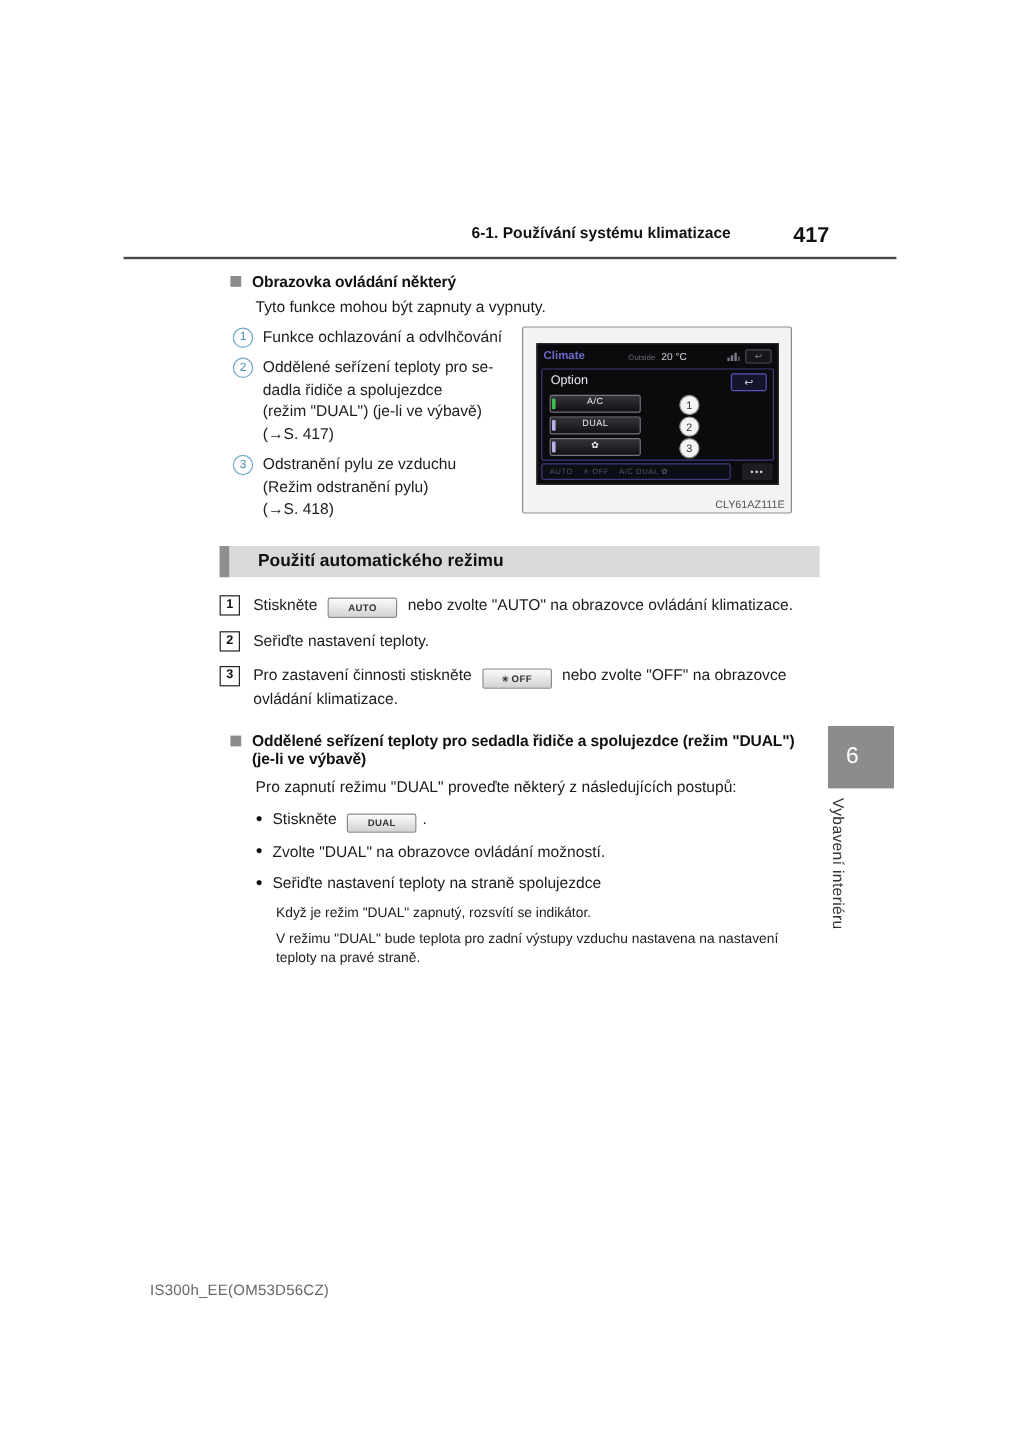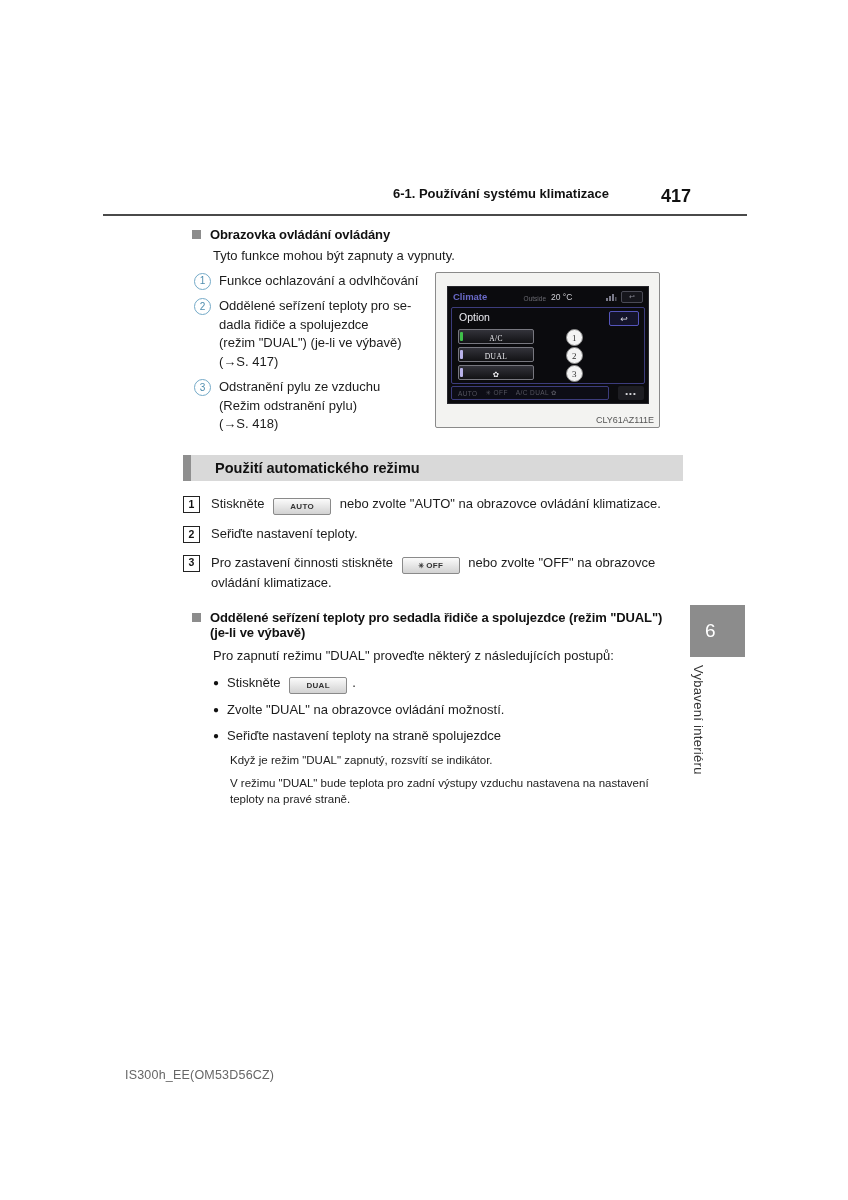--- a/index.html
+++ b/index.html
@@ -47,22 +47,22 @@
   .s-ret{width:20px;height:10px;border:1px solid #4a4a55;border-radius:2px;color:#8a8a95;
          font-size:7px;display:flex;align-items:center;justify-content:center;background:#16161c;}
   .opanel{position:absolute;left:3px;right:3px;top:20px;height:77px;border:1px solid #3c3c7c;
           border-radius:2px;box-sizing:border-box;}
   .o-title{position:absolute;left:7px;top:3px;font-size:10.5px;color:#ececf2;}
   .o-back{position:absolute;right:5px;top:3px;width:28px;height:13px;border:1px solid #5555bb;
           border-radius:2px;background:#14142a;color:#d5d5e0;font-size:9px;
           display:flex;align-items:center;justify-content:center;}
   .obtns{position:absolute;left:6px;top:21px;}
   .obtn{position:relative;width:76px;height:15px;margin-bottom:3px;border:1px solid #77777f;
-        border-radius:2px;background:linear-gradient(#33333a,#121215);display:flex;align-items:flex-end;
-        justify-content:center;color:#ececf0;font-size:7.5px;letter-spacing:.4px;box-sizing:border-box;font-family:Liberation Serif, serif;}
+        border-radius:2px;background:linear-gradient(#33333a,#121215);display:flex;align-items:flex-start;
+        justify-content:center;color:#ececf0;font-size:7.5px;letter-spacing:.4px;box-sizing:border-box;}
   .oind{position:absolute;left:1px;top:2px;bottom:2px;width:3px;border-radius:1px;}
   .obadge{position:absolute;left:107px;top:-1px;width:15px;height:15px;background:#f4f4f4;
           border:1px solid #8a8a8a;border-radius:50%;color:#2e2e2e;font-size:9px;
           display:flex;align-items:center;justify-content:center;}
   .bbar{position:absolute;left:3px;bottom:3px;width:158px;height:14px;border:1px solid #3c3c7c;
         border-radius:2px;background:#0d0d16;display:flex;align-items:center;gap:8px;
         padding:0 6px;box-sizing:border-box;}
   .bbar span{font-size:6.5px;color:#55555f;letter-spacing:.4px;}
   .bmore{position:absolute;right:4px;bottom:3px;width:26px;height:14px;background:#1d1d22;
          border-radius:2px;color:#d8d8dc;font-size:8px;display:flex;align-items:center;
@@ -107,21 +107,21 @@
 
   <div class="hdr">
     <span class="hdr-title">6-1. Používání systému klimatizace</span>
     <span class="hdr-num">417</span>
   </div>
 
   <div class="content">
 
     <div class="sq-head">
       <span class="sq"></span>
-      <span class="ht">Obrazovka ovládání ovládány</span>
+      <span class="ht">Obrazovka ovládání některý</span>
     </div>
     <div class="intro">Tyto funkce mohou být zapnuty a vypnuty.</div>
 
     <div class="fig-row">
       <div class="numlist">
         <div class="nitem">
           <span class="ncircle">1</span>
           <span class="ntext">Funkce ochlazování a odvlhčování</span>
         </div>
         <div class="nitem">

